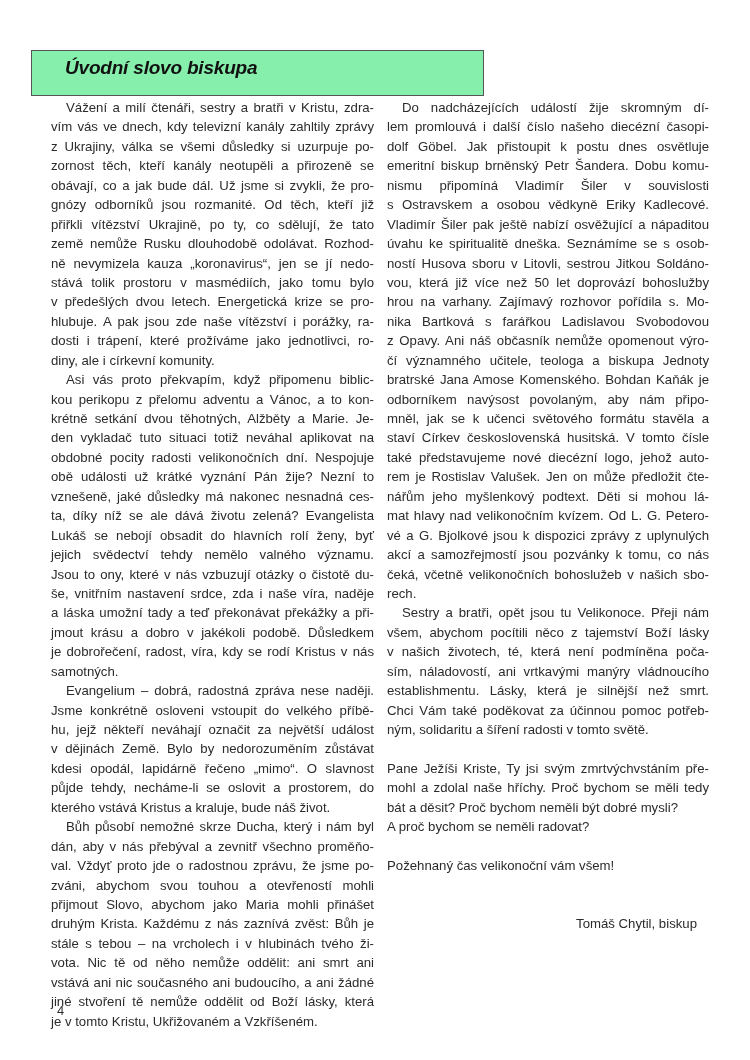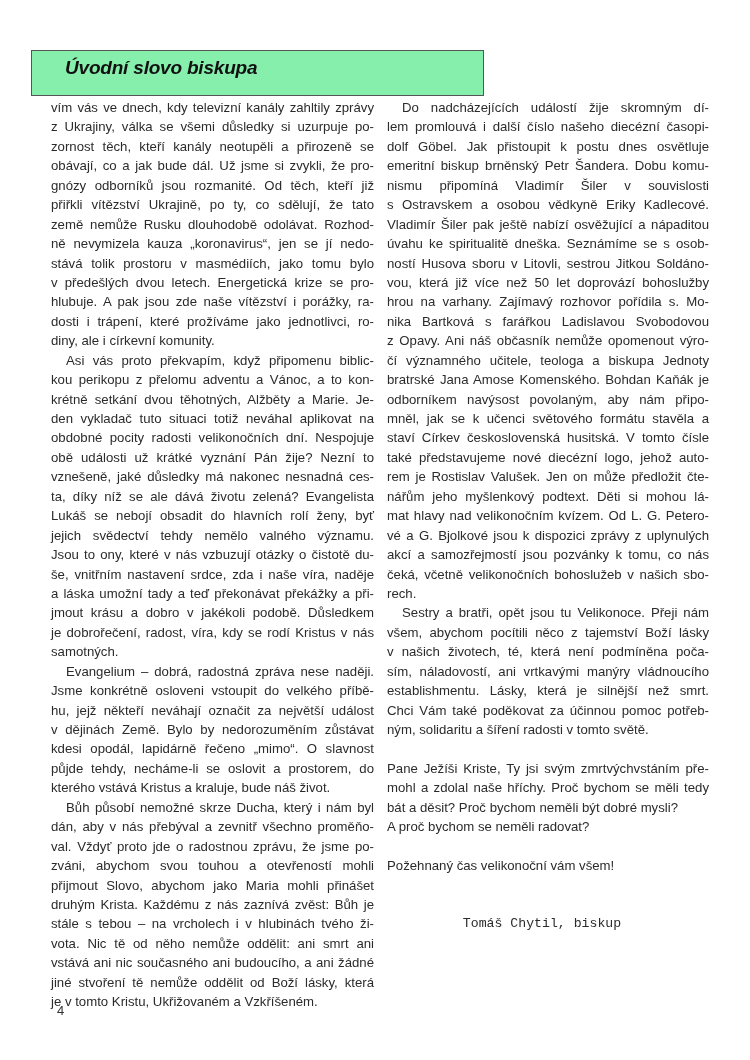--- a/index.html
+++ b/index.html
@@ -53,42 +53,42 @@
     text-align-last: justify;
     text-align: justify;
     height: 19.45px;
     overflow: visible;
   }
   .line.last { text-align-last: left; }
   .line.indent { padding-left: 15px; }
   .blank { display: block; height: 19.45px; }
   .signature {
     display: block;
-    text-align: center;
+    text-align: right;
     padding-right: 12px;
-    font-family: Liberation Mono, monospace;
   }
   .page-number {
     position: absolute;
     left: 57px;
     top: 1003px;
     font-size: 13px;
     color: #333333;
   }
 </style>
 </head>
 <body>
 
 <div class="heading-box">
   <h1>Úvodní slovo biskupa</h1>
 </div>
 
 <div class="column col-left">
 
   <div>
+    <span class="line indent">Vážení a milí čtenáři, sestry a bratři v Kristu, zdra-</span>
     <span class="line">vím vás ve dnech, kdy televizní kanály zahltily zprávy</span>
     <span class="line">z Ukrajiny, válka se všemi důsledky si uzurpuje po-</span>
     <span class="line">zornost těch, kteří kanály neotupěli a přirozeně se</span>
     <span class="line">obávají, co a jak bude dál. Už jsme si zvykli, že pro-</span>
     <span class="line">gnózy odborníků jsou rozmanité. Od těch, kteří již</span>
     <span class="line">přiřkli vítězství Ukrajině, po ty, co sdělují, že tato</span>
     <span class="line">země nemůže Rusku dlouhodobě odolávat. Rozhod-</span>
     <span class="line">ně nevymizela kauza „koronavirus“, jen se jí nedo-</span>
     <span class="line">stává tolik prostoru v masmédiích, jako tomu bylo</span>
     <span class="line">v předešlých dvou letech. Energetická krize se pro-</span>

